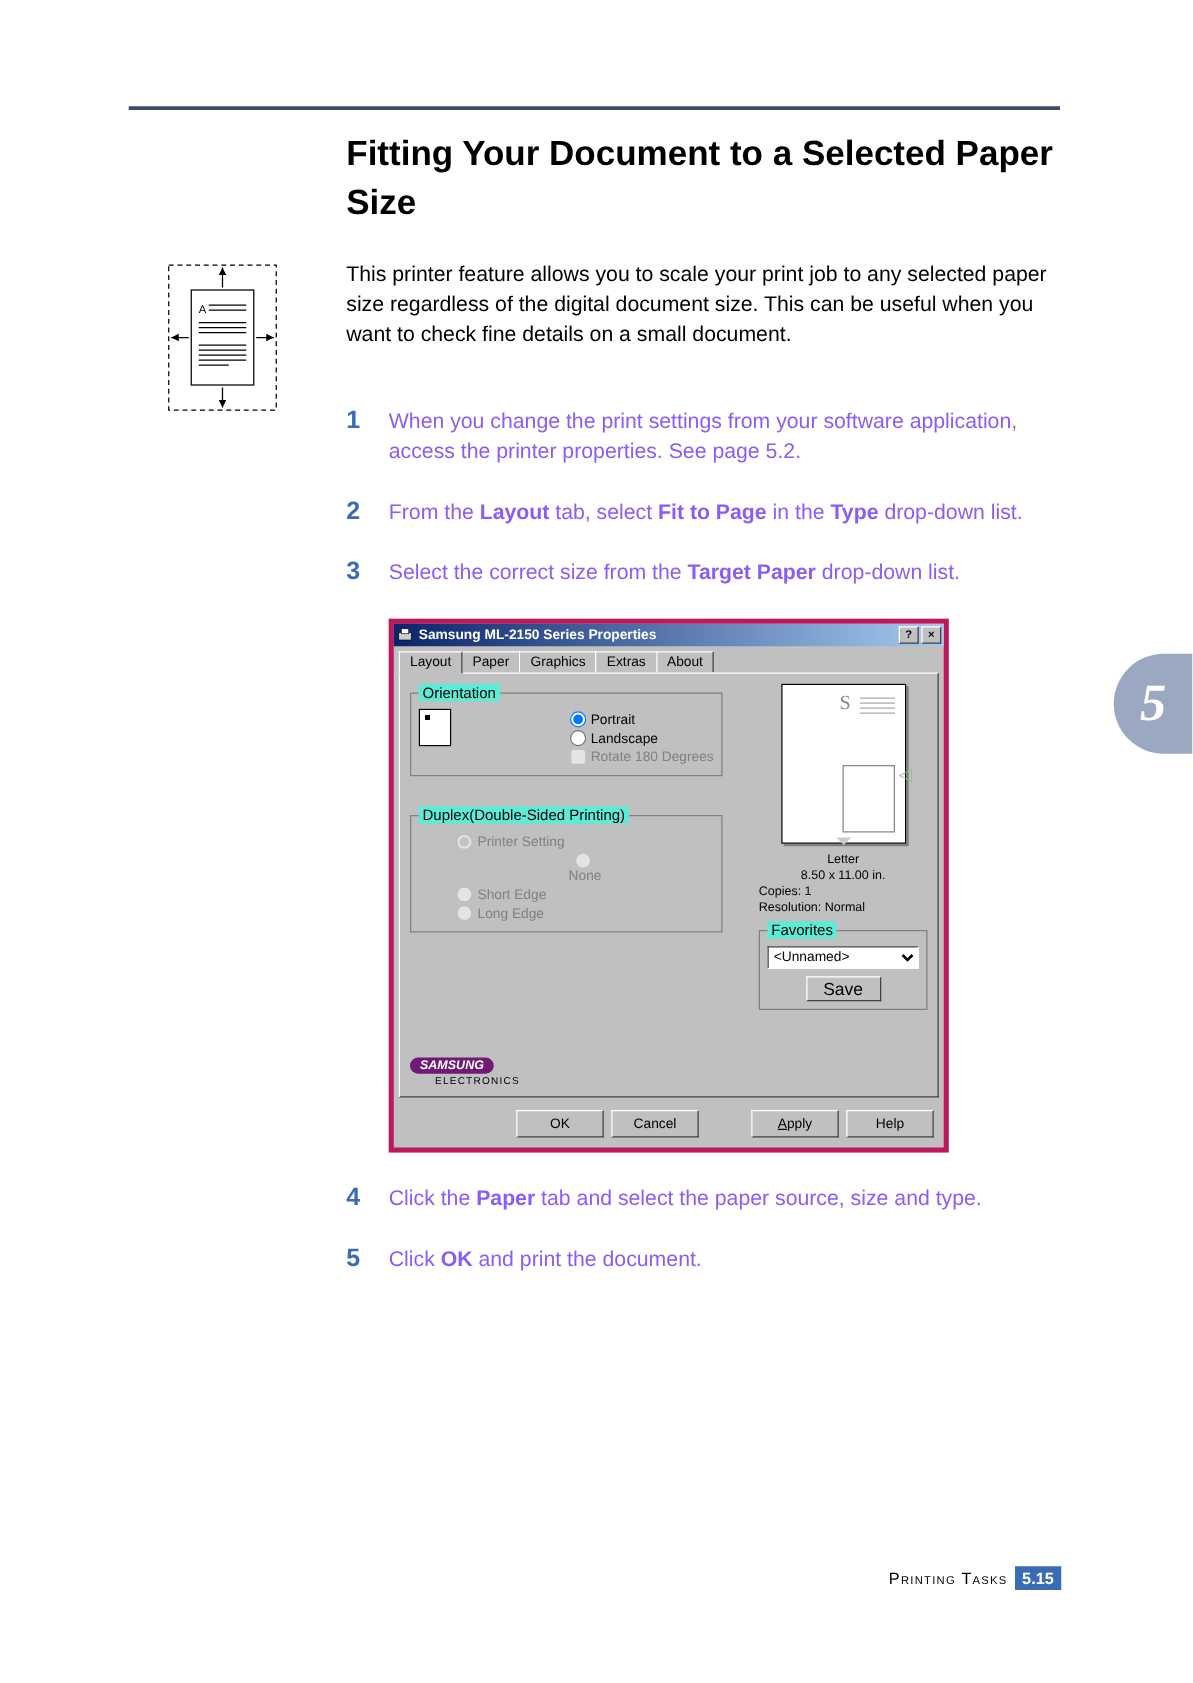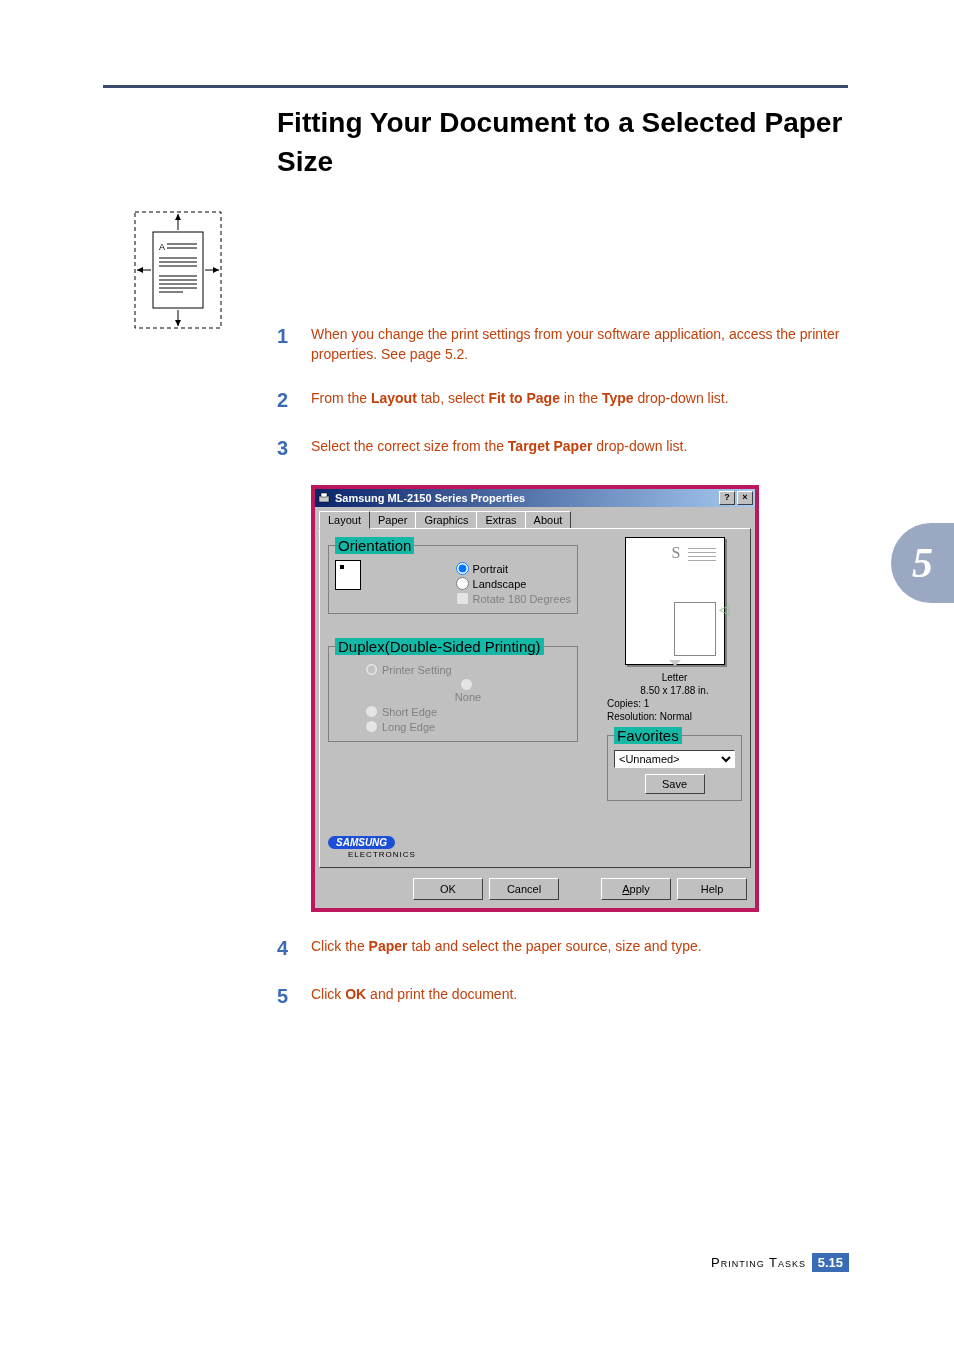--- a/index.html
+++ b/index.html
@@ -6,60 +6,60 @@
   body { background: #fff; width: 954px; height: 1346px; position: relative; font-family: Verdana, Arial, sans-serif; }
   .page { position: relative; width: 954px; height: 1346px; }
   .topbar { position: absolute; top: 85px; left: 103px; width: 745px; height: 3px; background: #3a4a6b; }
   .heading { position: absolute; top: 103px; left: 277px; width: 575px; font-weight: bold; font-size: 28px; line-height: 1.4; color: #000; }
   .icon-diagram { position: absolute; top: 210px; left: 133px; width: 90px; height: 120px; }
   .icon-diagram svg { width: 100%; height: 100%; }
   .body-intro { position: absolute; top: 208px; left: 277px; width: 575px; font-size: 17px; line-height: 1.4; color: #000; }
   .steps { position: absolute; top: 325px; left: 277px; width: 575px; }
   .step { display: flex; margin-bottom: 25px; }
   .step-num { width: 34px; flex-shrink: 0; font-weight: bold; font-size: 20px; color: #3a6cb5; }
-  .step-text { font-size: 14px; line-height: 1.4; color: #c2410c; }
+  .step-text { font-size: 17px; line-height: 1.4; color: #8b5cf6; }
   .bold { font-weight: bold; }
 
   .dialog-wrap { margin: 10px 0 25px 34px; width: 448px; background: #c0c0c0; border: 4px solid #be185d; font-family: "MS Sans Serif", Tahoma, sans-serif; font-size: 11px; position: relative; }
   .titlebar { background: linear-gradient(to right,#0a246a,#a6caf0); color: #fff; height: 18px; display: flex; align-items: center; padding: 0 2px; }
   .titlebar-icon { width: 14px; height: 14px; margin-right: 4px; display: inline-block; }
   .titlebar-text { flex: 1; font-weight: bold; font-size: 11px; }
   .titlebar-btn { width: 16px; height: 14px; background: #c0c0c0; border: 1px solid; border-color: #fff #404040 #404040 #fff; margin-left: 2px; font-size: 9px; line-height: 11px; text-align: center; font-family: Arial; font-weight: bold; cursor: default; color:#000; }
   .tabs { display: flex; padding: 4px 4px 0 4px; position: relative; }
   .tab { padding: 2px 8px; border: 1px solid; border-color: #fff #404040 #404040 #fff; border-bottom: none; background: #c0c0c0; position: relative; font-size: 11px; cursor: default; margin-right: -1px; }
   .tab.active { background: #c0c0c0; z-index: 2; border-bottom: 1px solid #c0c0c0; margin-bottom: -1px; }
   .tab-panel { margin: 0 4px 4px 4px; border: 1px solid; border-color: #fff #404040 #404040 #fff; padding: 8px; background: #c0c0c0; position: relative; height: 340px; }
   fieldset.win { border: 1px solid #808080; padding: 6px; margin-bottom: 8px; position: relative; }
-  fieldset.win legend { font-size: 15px; padding: 0 3px; background: #14b8a6; }
+  fieldset.win legend { font-size: 12px; padding: 0 3px; background: #5eead4; }
   .radio-row { display: flex; align-items: center; margin: 2px 0; font-size: 11px; }
   .radio-row input { margin-right: 4px; }
   .disabled { color: #808080; }
   .field-row { display: flex; align-items: center; margin: 4px 0; font-size: 11px; }
   .field-label { width: 70px; }
   select.win { height: 18px; border: 1px solid; border-color: #404040 #fff #fff #404040; background: #fff; font-size: 11px; font-family: inherit; }
   select.win.highlight { background: #0a246a; color: #fff; }
   .preview-box { position: absolute; right: 8px; top: 8px; width: 135px; }
   .preview-page { width: 100px; height: 128px; border: 1px solid #000; background: #fff; margin: 0 auto 6px auto; position: relative; box-shadow: 2px 2px 0 #808080;}
   .preview-info { font-size: 10px; text-align: center; line-height: 1.3; }
   .fav-box { position: absolute; right: 8px; top: 198px; width: 135px; }
   .btn-row { display: flex; justify-content: flex-end; gap: 6px; padding: 6px 8px 8px 8px; }
   .win-btn { width: 70px; height: 22px; background: #c0c0c0; border: 1px solid; border-color: #fff #404040 #404040 #fff; font-size: 11px; font-family: inherit; cursor: default; text-align: center; line-height: 20px; }
   .logo-area { position: absolute; bottom: 8px; left: 8px; font-size: 9px; }
-  .logo-pill { display: inline-block; background: #1d4ed8; color: #fff; padding: 1px 8px; border-radius: 8px; font-style: italic; font-weight: bold; font-size: 10px; }
+  .logo-pill { display: inline-block; background: #701a75; color: #fff; padding: 1px 8px; border-radius: 8px; font-style: italic; font-weight: bold; font-size: 10px; }
   .orient-icon { width: 26px; height: 30px; border: 1px solid #000; background: #fff; margin-right: 6px; display: inline-block; vertical-align: top; position: relative;}
   .orient-icon::after{content:""; position:absolute; top:4px; left:4px; width:4px; height:4px; background:#000;}
 
   .thumb-tab { position: absolute; right: 0; top: 523px; width: 63px; height: 80px; background: #9aa8c2; border-radius: 40px 0 0 40px; display: flex; align-items: center; justify-content: center; }
   .thumb-num { color: #fff; font-style: italic; font-weight: bold; font-size: 42px; font-family: Georgia, serif; }
 
   .footer { position: absolute; bottom: 74px; left: 0; width: 100%; text-align: right; padding-right: 103px; font-size: 13px; }
   .footer-label { letter-spacing: 1px; font-variant: small-caps; }
   .footer-chip { display: inline-block; background: #3a6cb5; color: #fff; padding: 2px 6px; margin: 0 2px; font-weight: bold; }
 
-  .save-btn-small { width: 60px; height: 20px; background: #c0c0c0; border: 1px solid; border-color: #fff #404040 #404040 #fff; font-size: 11px; text-align:center; line-height:18px; margin: 6px auto 0 auto; cursor: default; }
+  .save-btn-small { width: 60px; height: 20px; background: #c0c0c0; border: 1px solid; border-color: #fff #404040 #404040 #fff; font-size: 14px; text-align:center; line-height:18px; margin: 6px auto 0 auto; cursor: default; }
   .prev-letter{position:absolute; top:6px; left:46px; font-family:serif; font-size:16px; color:#888;}
   .prev-lines{position:absolute; top:10px; left:62px; width:28px;}
   .prev-lines div{height:1px; background:#aaa; margin-bottom:3px;}
   .prev-inner{position:absolute; right:8px; bottom:8px; width:42px; height:54px; border:1px solid #888;}
   .prev-arrow{position:absolute; right:-6px; top:50%; color:#8fbf8f; font-size:14px;}
   .small-tri{position:absolute; left:50%; transform:translateX(-50%); bottom:-2px; width:0;height:0;border-left:6px solid transparent;border-right:6px solid transparent;border-top:6px solid #ccc;}
 </style>
 </head>
 <body>
 
@@ -87,20 +87,21 @@
         <polygon points="45,4 42,10 48,10" fill="#000"></polygon>
       <line x1="45" y1="100" x2="45" y2="116" stroke="#000"></line>
         <polygon points="45,116 42,110 48,110" fill="#000"></polygon>
       <line x1="4" y1="60" x2="18" y2="60" stroke="#000"></line>
         <polygon points="4,60 10,57 10,63" fill="#000"></polygon>
       <line x1="72" y1="60" x2="86" y2="60" stroke="#000"></line>
         <polygon points="86,60 80,57 80,63" fill="#000"></polygon>
     </svg>
   </div>
 
+  <div class="body-intro">This printer feature allows you to scale your print job to any selected paper size regardless of the digital document size. This can be useful when you want to check fine details on a small document.</div>
 
   <div class="steps">
     <div class="step">
       <div class="step-num">1</div>
       <div class="step-text">
         <span>When you change the print settings from your software application, access the printer properties. See </span><span>page 5.2</span><span>.</span>
       </div>
     </div>
     <div class="step">
       <div class="step-num">2</div>
@@ -188,21 +189,21 @@
                 <div></div>
                 <div></div>
                 <div></div>
               </div>
             <div class="prev-inner"></div>
             <span class="prev-arrow">◁</span>
             <div class="small-tri"></div>
           </div>
           <div class="preview-info">
             <div>Letter</div>
-            <div>8.50 x 17.88 in.</div>
+            <div>8.50 x 11.00 in.</div>
             <div style="text-align:left;">Copies: 1</div>
             <div style="text-align:left;">Resolution: Normal</div>
           </div>
         </div>
 
         <div class="fav-box">
           <fieldset class="win">
             <legend>Favorites</legend>
             <select class="win" style="width:100%;">
               <option>&lt;Unnamed&gt;</option>

